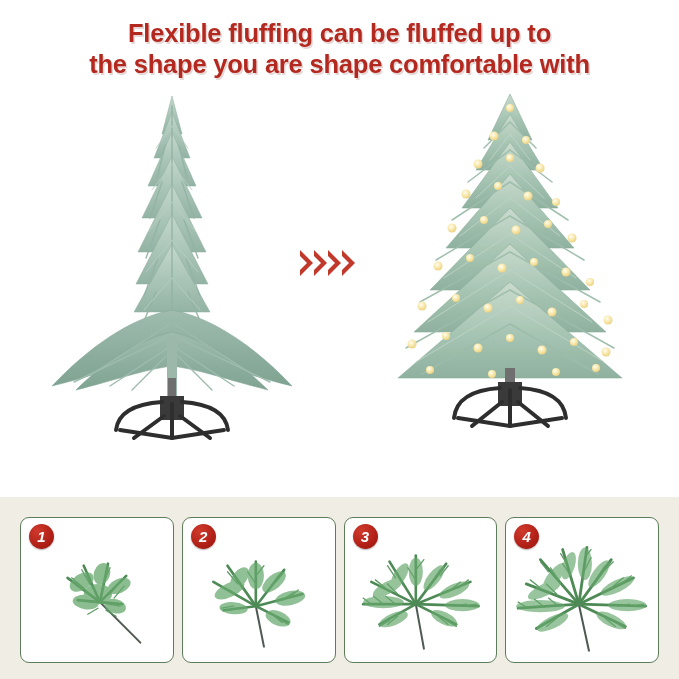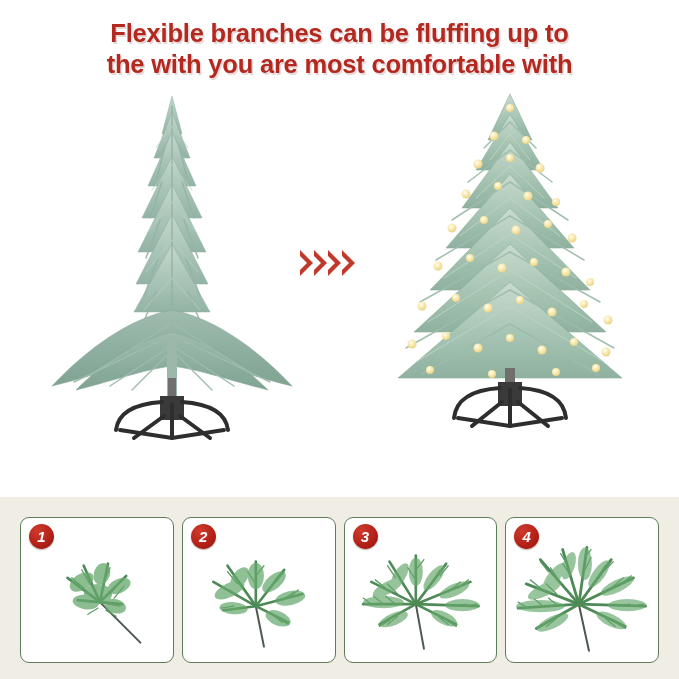--- a/index.html
+++ b/index.html
@@ -140,22 +140,22 @@
   .branch-canvas {
     position: absolute;
     left: 0; top: 0;
     width: 100%; height: 100%;
   }
 </style>
 </head>
 <body>
 
 <div class="headline">
-  <span class="hl-line">Flexible branches can be fluffing up to</span>
-  <span class="hl-line">the with you are most comfortable with</span>
+  <span class="hl-line">Flexible fluffing can be fluffed up to</span>
+  <span class="hl-line">the shape you are shape comfortable with</span>
 </div>
 
 <div class="stage">
 
   <div class="tree-block before">
     <svg class="tree-canvas" viewBox="0 0 300 360">
       <defs>
         <linearGradient id="fol1" x1="0" y1="0" x2="0" y2="1">
           <stop offset="0%" stop-color="#c5d8cd"></stop>
           <stop offset="55%" stop-color="#a8c4b6"></stop>

